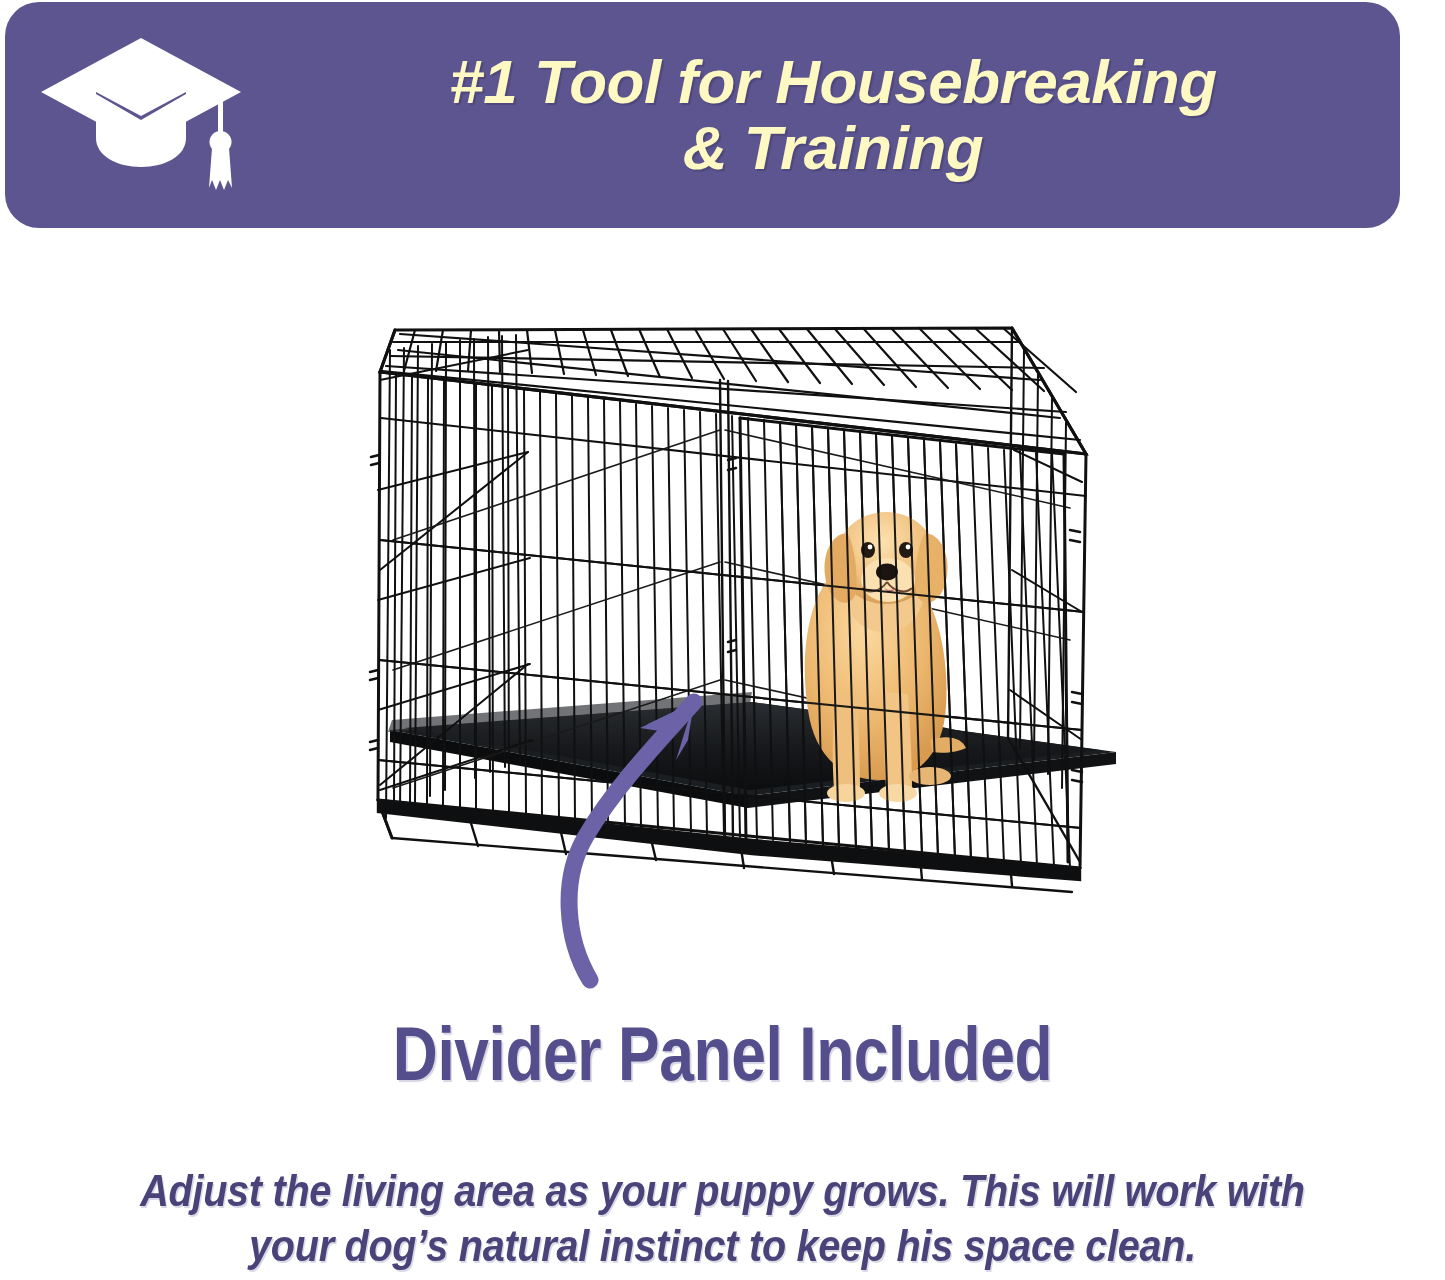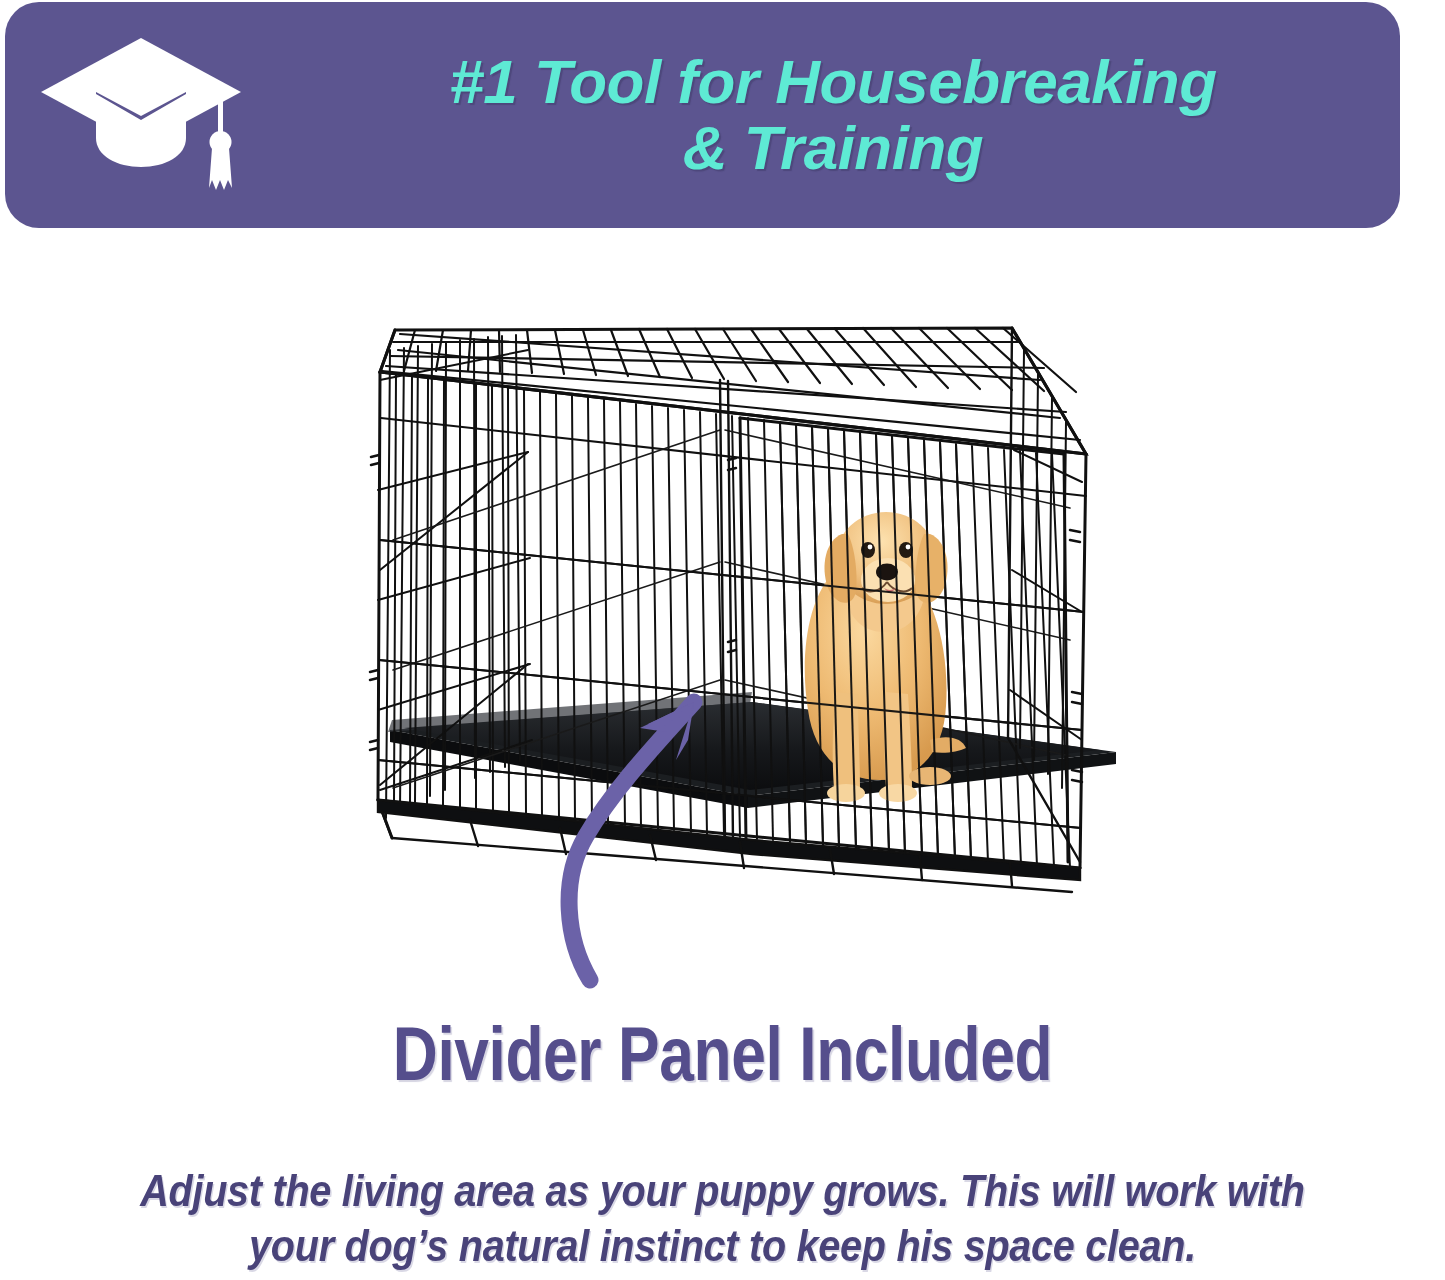--- a/index.html
+++ b/index.html
@@ -36,21 +36,21 @@
   .banner-text {
     position: absolute;
     left: 278px;
     top: 10px;
     width: 1100px;
     height: 206px;
     display: flex;
     flex-direction: column;
     align-items: center;
     justify-content: center;
-    color: #5eead4;
+    color: #fef9c3;
     font-size: 62px;
     line-height: 1.07;
     font-weight: bold;
     font-style: italic;
     letter-spacing: -0.5px;
     text-align: center;
     text-shadow: 2px 2px 1px rgba(60,55,100,0.45);
   }
   .banner-line { display: block; white-space: nowrap; }
 

